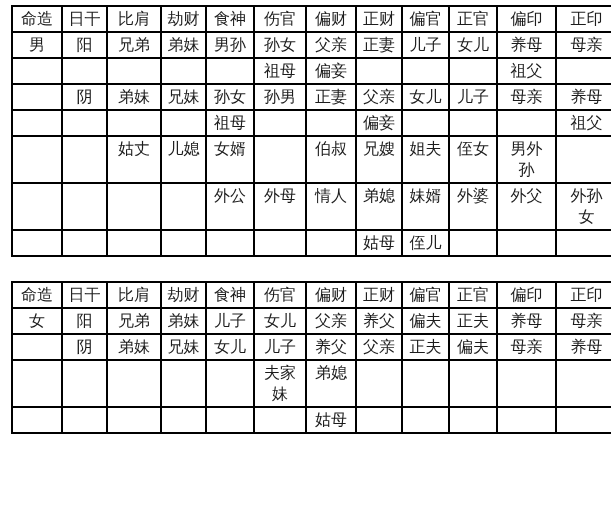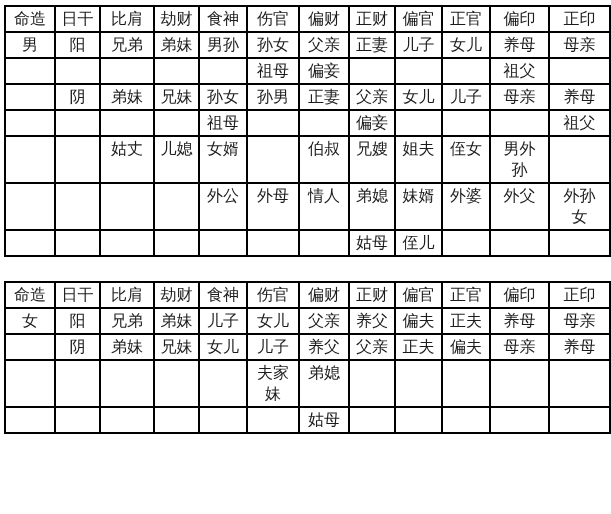--- a/index.html
+++ b/index.html
@@ -4,21 +4,21 @@
 <style>
   html, body {
     margin: 0;
     padding: 0;
     background: #ffffff;
   }
   .page {
     width: 611px;
     height: 514px;
     box-sizing: border-box;
-    padding: 5px 0 0 4px;
+    padding: 5px 0 0 11px;
     background: #ffffff;
     overflow: hidden;
   }
   table.kin-table {
     border-collapse: collapse;
     table-layout: fixed;
     width: 607px;
   }
   table.kin-table:first-of-type {
     margin-bottom: 24px;

